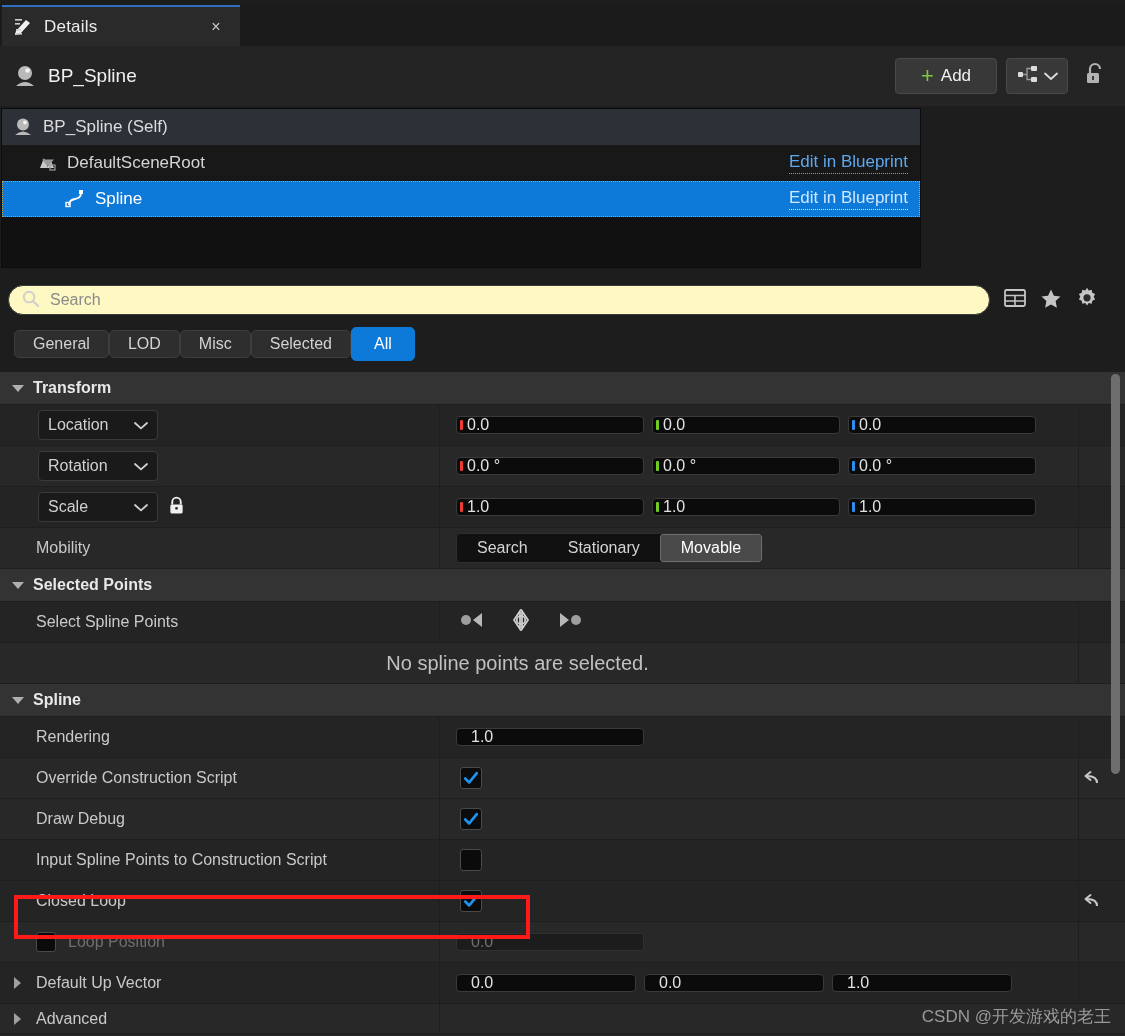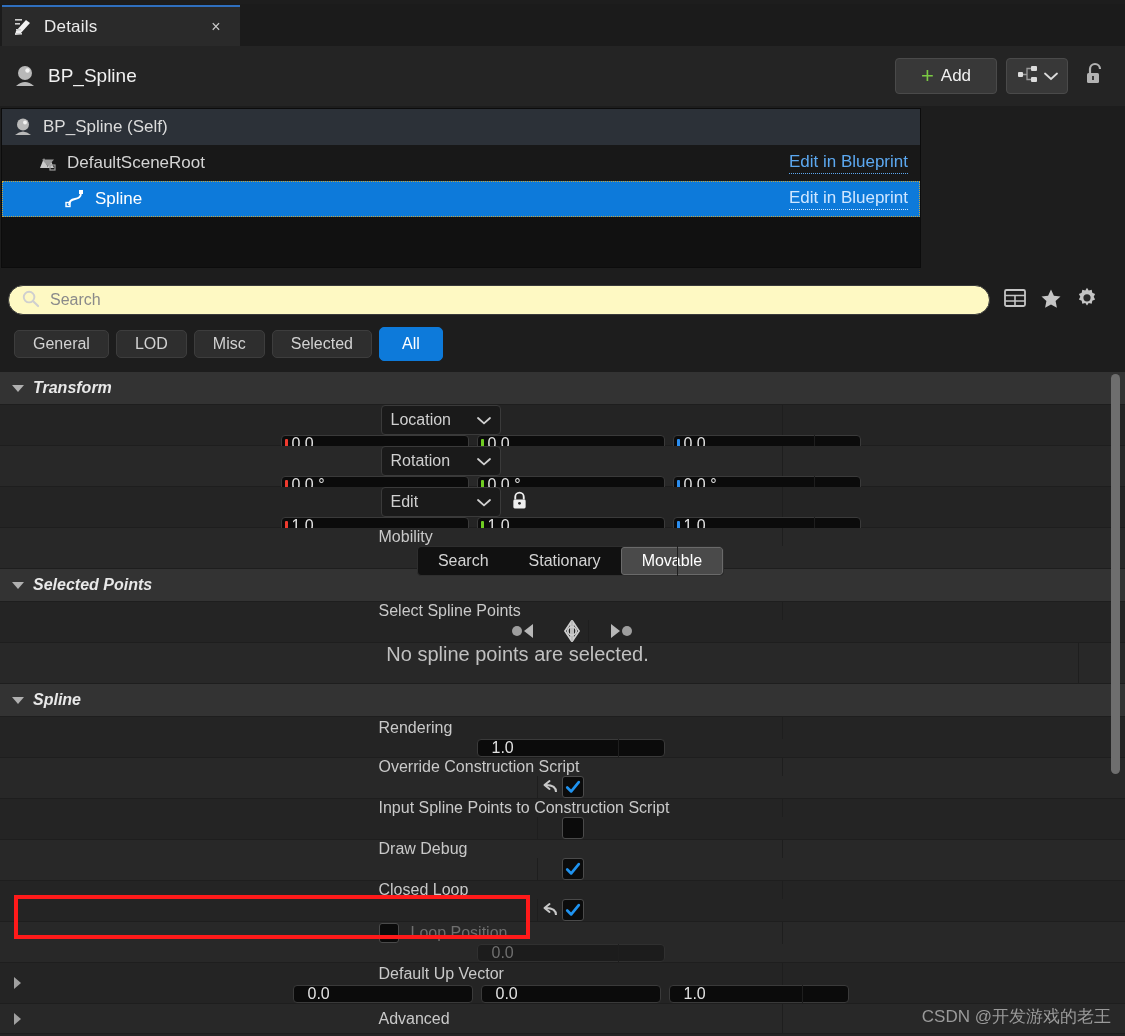--- a/index.html
+++ b/index.html
@@ -90,47 +90,46 @@
   .searchbox {
     width: 982px; height: 30px; background: #fef9c3; border: 1px solid #3a3a3a;
     border-radius: 15px; display: flex; align-items: center; padding: 0 12px; gap: 10px;
   }
   .search-ph { font-size: 16px; color: #8a8a8a; }
   .search-icons { display: flex; align-items: center; gap: 14px; margin-left: 14px; }
 
   
   .filters {
     position: absolute; left: 0; top: 329px; width: 1125px; height: 30px;
-    display: flex; align-items: center; gap: 7px; padding: 0 14px;
+    display: flex; align-items: center; padding: 0 14px;
   }
   .chip {
     height: 28px; border-radius: 5px; background: #2e2e2e; border: 1px solid #3d3d3d;
     display:flex; align-items:center; justify-content:center; padding: 0 18px;
     font-size: 16px; color: #d2d2d2;
   }
   .chip.active { background: #0d7ada; border-color: #0d7ada; color: #fff; padding: 16px 22px; }
 
   
   .proplist {
     position: absolute; left: 0; top: 372px; width: 1125px; height: 664px;
     background: #242424; overflow: hidden;
   }
   .cat {
     height: 33px; background: #333333; display: flex; align-items: center;
     padding-left: 12px; font-size: 16px; font-weight: bold; color: #e8e8e8;
     border-bottom: 1px solid #1e1e1e;
-    font-style: italic;
   }
   .cat .tri {
     width:0;height:0;border-left:6px solid transparent;border-right:6px solid transparent;
     border-top:7px solid #b0b0b0; margin-right: 9px;
   }
   .row {
     position: relative; height: 41px; display: flex; align-items: center;
-    border-bottom: 1px solid #1e1e1e; background: #282828; flex-direction: column;
+    border-bottom: 1px solid #1e1e1e; background: #282828;
   }
   .row.alt { background: #242424; }
   .lbl {
     width: 440px; padding-left: 36px; font-size: 16px; color: #c9c9c9;
     border-right: 1px solid #1e1e1e; height: 100%; display: flex; align-items: center;
   }
   .lbl.dim { color: #6f6f6f; }
   .vals { flex: 1; display: flex; align-items: center; height: 100%; position: relative; }
 
   .combo {
@@ -400,21 +399,21 @@
             <span>0.0 °</span>
           </div>
         </div>
         <div class="vdivider"></div>
       </div>
     </div>
 
     <div class="row alt">
       <div class="lbl combo-cell">
         <div class="combo">
-          <span>Edit</span>
+          <span>Scale</span>
           <span>
             <svg viewBox="0 0 14 9" width="14" height="9">
                 <path d="M1 2 L7 7.4 L13 2" stroke="#d0d0d0" stroke-width="1.8" fill="none" stroke-linecap="round"></path>
               </svg>
           </span>
         </div>
         <span>
           <svg viewBox="0 0 18 20" width="17" height="19">
             <path d="M4.5 9 V6.2 a4.5 4.5 0 0 1 9 0 V9" stroke="#f0f0f0" stroke-width="2" fill="none"></path>
             <rect x="2.5" y="9" width="13" height="9.5" rx="1.5" fill="#f0f0f0"></rect>
@@ -517,36 +516,36 @@
         <div class="vdivider"></div>
         <span class="reset">
           <svg viewBox="0 0 20 20" width="20" height="20">
             <path d="M16 15 q0 -7 -10 -7" stroke="#c8c8c8" stroke-width="2" fill="none"></path>
             <path d="M9.5 4 L4.5 8 L9.5 12" stroke="#c8c8c8" stroke-width="2" fill="none" stroke-linecap="round" stroke-linejoin="round"></path>
           </svg>
         </span>
       </div>
     </div>
 
-    <div class="row alt">
-      <div class="lbl">Input Spline Points to Construction Script</div>
-      <div class="vals">
-        <div class="chk"></div>
-        <div class="vdivider"></div>
-      </div>
-    </div>
-
     <div class="row">
       <div class="lbl">Draw Debug</div>
       <div class="vals">
         <div class="chk">
           <svg viewBox="0 0 18 18" width="16" height="16">
               <path d="M2.5 9.5 L7 14 L15.5 3.5" stroke="#1f93f0" stroke-width="3" fill="none" stroke-linecap="round" stroke-linejoin="round"></path>
             </svg>
         </div>
+        <div class="vdivider"></div>
+      </div>
+    </div>
+
+    <div class="row alt">
+      <div class="lbl">Input Spline Points to Construction Script</div>
+      <div class="vals">
+        <div class="chk"></div>
         <div class="vdivider"></div>
       </div>
     </div>
 
     <div class="row alt">
       <div class="lbl">Closed Loop</div>
       <div class="vals">
         <div class="chk">
           <svg viewBox="0 0 18 18" width="16" height="16">
               <path d="M2.5 9.5 L7 14 L15.5 3.5" stroke="#1f93f0" stroke-width="3" fill="none" stroke-linecap="round" stroke-linejoin="round"></path>

